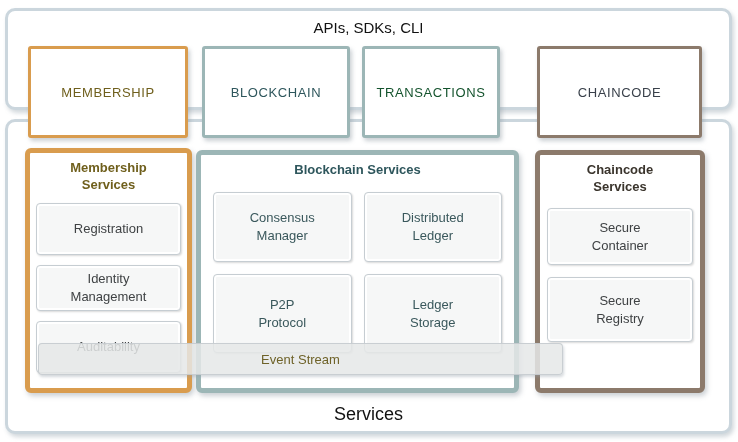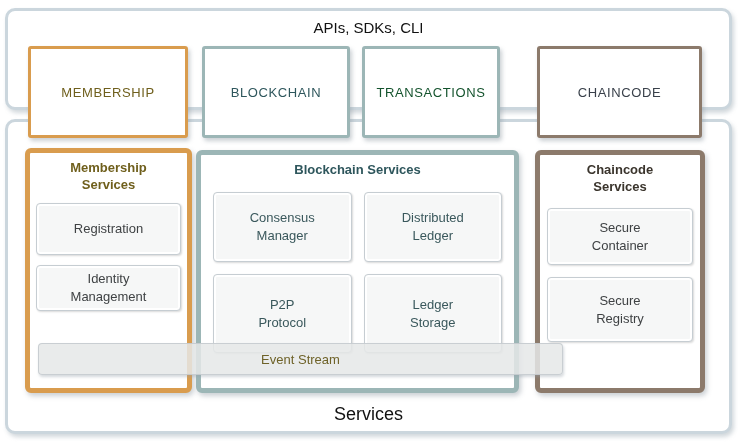--- a/index.html
+++ b/index.html
@@ -114,20 +114,23 @@
   <div class="col col-membership">
     <div class="col-title t-olive">Membership
 Services</div>
     <div class="mini m-reg">
       <span>Registration</span>
     </div>
     <div class="mini m-idm">
       <span>Identity
 Management</span>
     </div>
+    <div class="mini m-aud">
+      <span>Auditability</span>
+    </div>
   </div>
 
   <div class="col col-blockchain">
     <div class="col-title t-teal">Blockchain Services</div>
     <div class="bc-grid">
       <div class="mini bc-r1">
         <span>Consensus
 Manager</span>
       </div>
       <div class="mini bc-r1">

